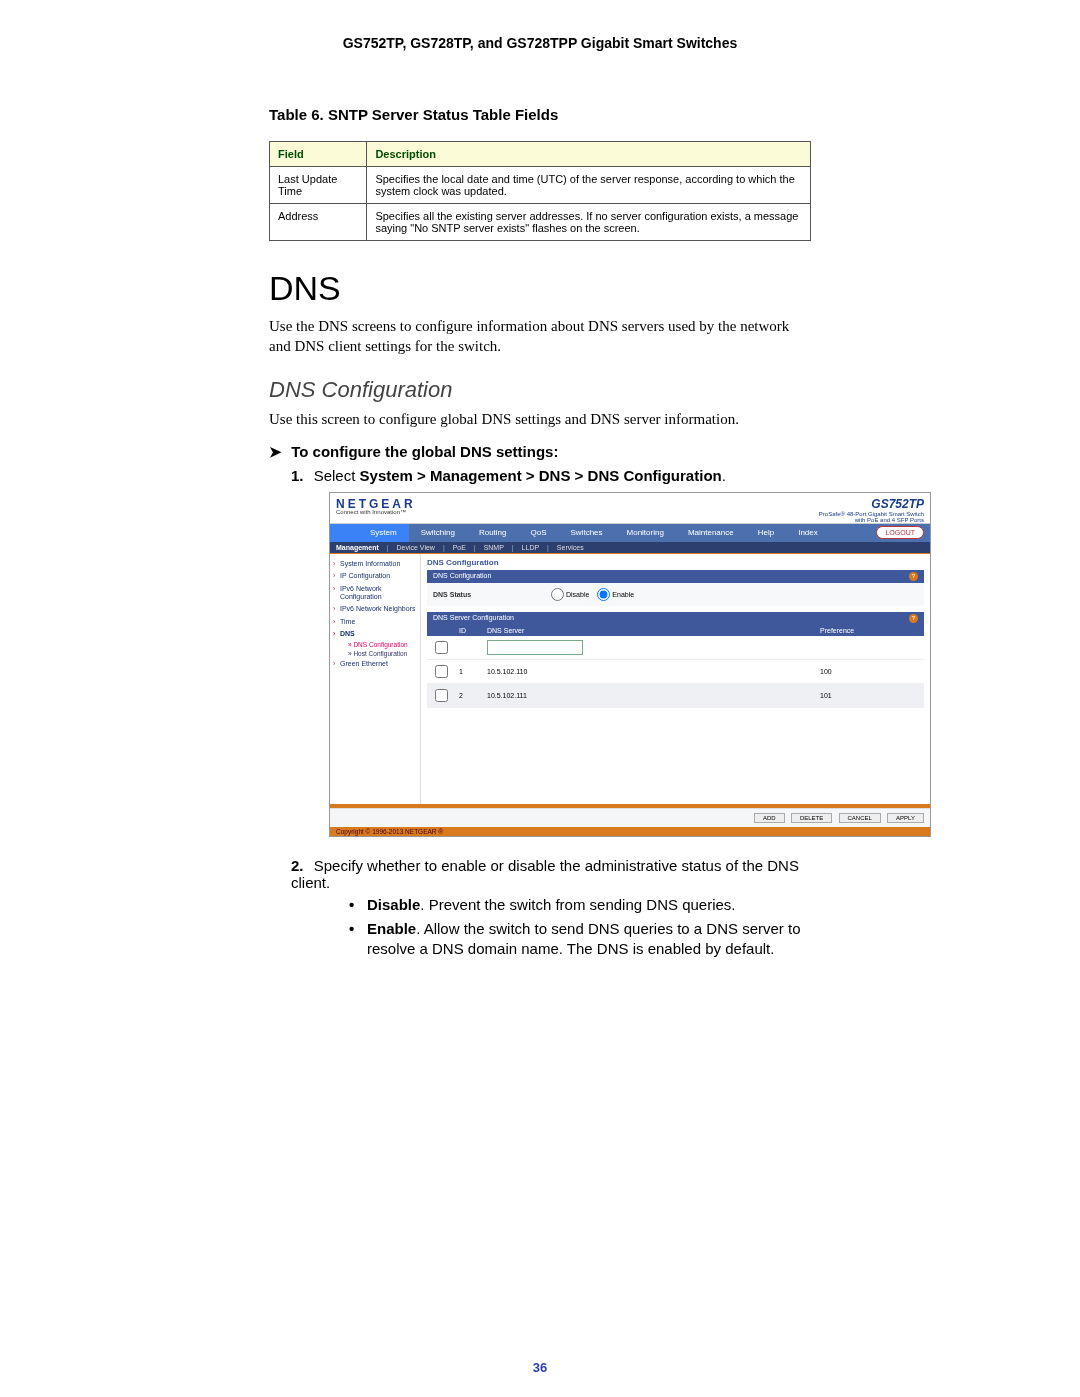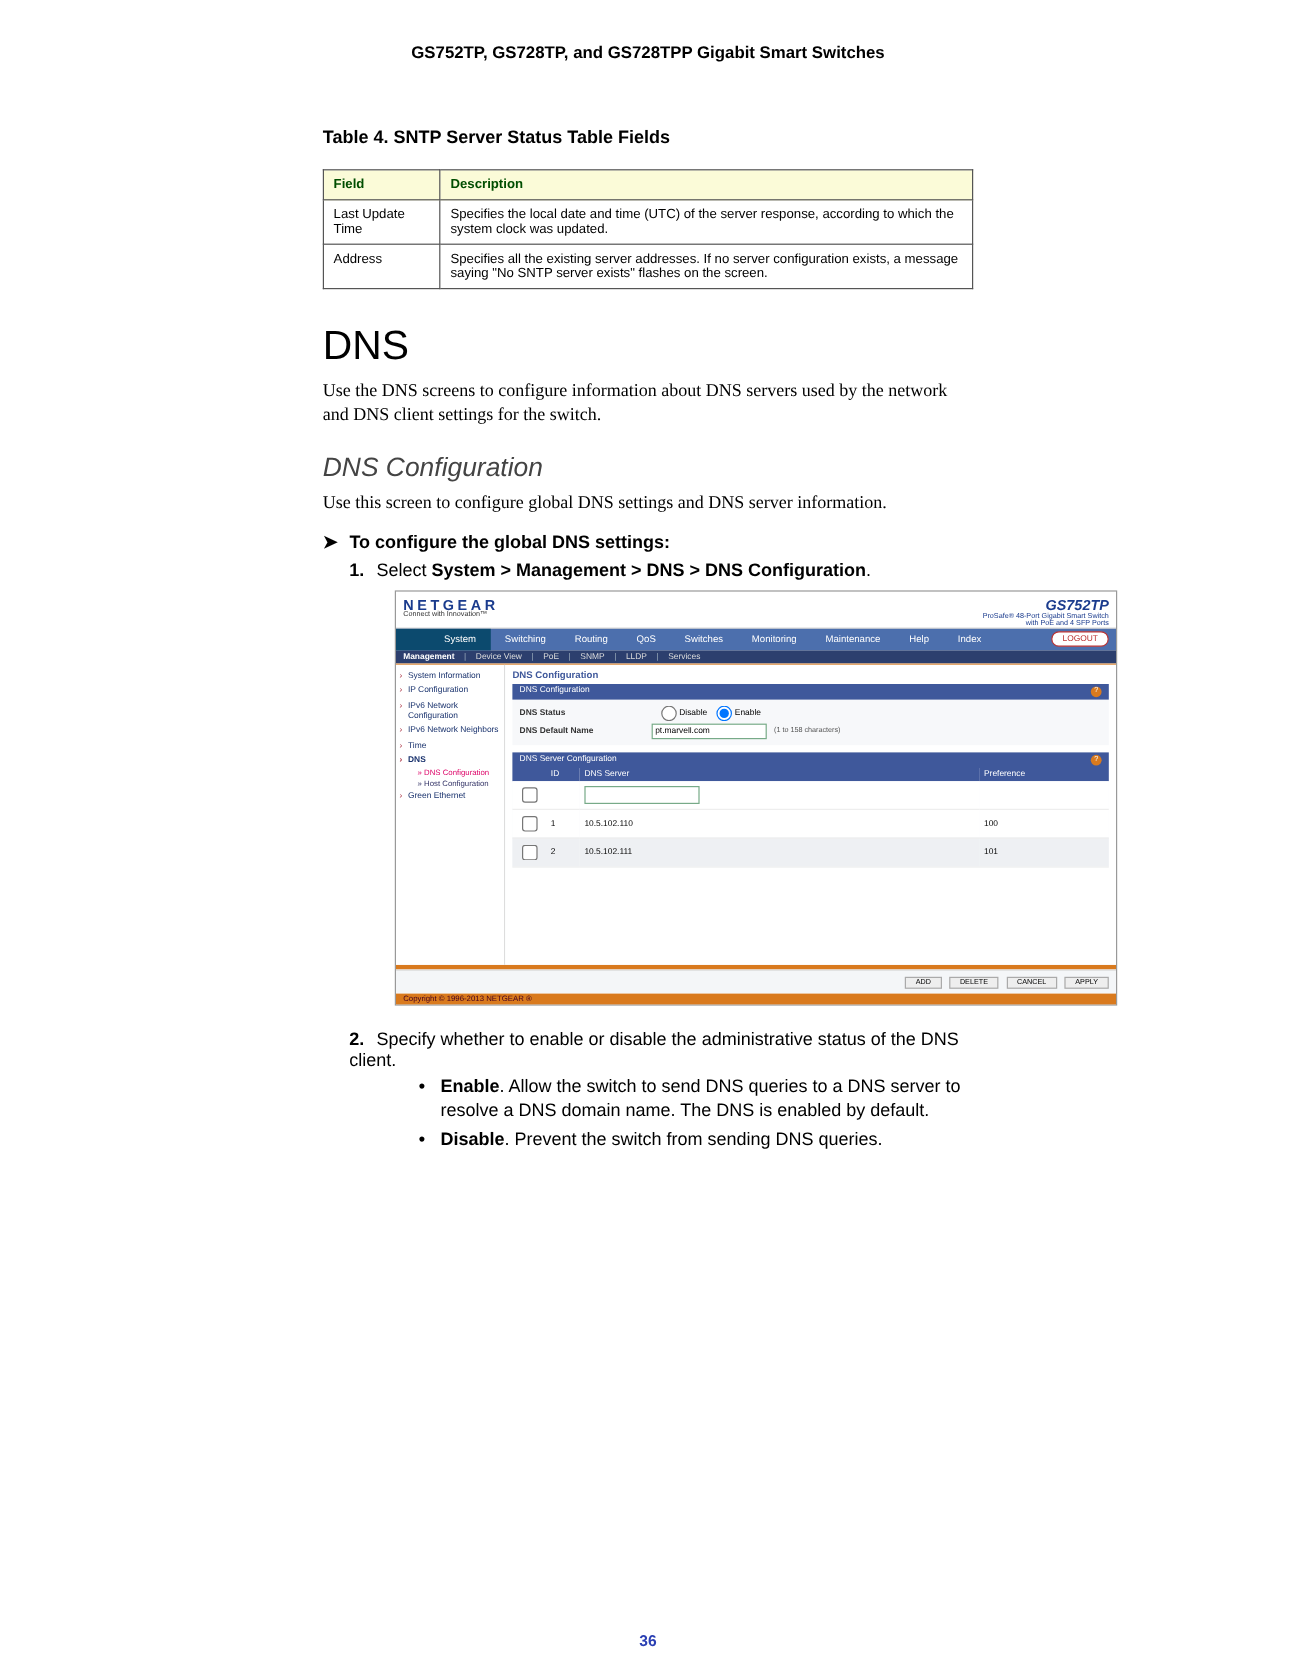--- a/index.html
+++ b/index.html
@@ -132,21 +132,21 @@
     background: #4c6fad;
     height: 18px;
   }
   .tab-row .tab {
     padding: 4px 12px 0 12px;
     color: #fff;
     font-size: 8px;
     cursor: pointer;
   }
   .tab-row .tab.active {
-    background: #0c4a6e;
+    background: #3b82f6;
     color: #fff;
     padding-left: 40px;
   }
   .tab-row .spacer { flex: 1; }
   .tab-row .logout {
     align-self: center;
     margin-right: 6px;
     background:#fff; border:1px solid #b33;
     color:#b33; font-size:7px; padding:0 8px; border-radius:7px;
     height:11px; line-height:11px;
@@ -230,21 +230,21 @@
   }
   .copyright-bar { background:#d97a1e; color:#402; font-size:6.5px; padding:1px 6px;}
 </style>
 </head>
 <body>
 
 <div class="page">
 
   <div class="doc-title">GS752TP, GS728TP, and GS728TPP Gigabit Smart Switches</div>
 
-  <div class="table-caption">Table 4.  SNTP Server Status Table Fields</div>
+  <div class="table-caption">Table 6.  SNTP Server Status Table Fields</div>
 
   <table class="sntp">
     <tbody>
         <tr>
       <th>Field</th>
       <th>Description</th>
     </tr>
     <tr>
       <td>Last Update Time</td>
       <td>Specifies the local date and time (UTC) of the server response, according to which the system clock was updated.</td>
@@ -333,25 +333,20 @@
                 <span class="help">?</span>
               </div>
               <div class="pbody">
                 <div class="formrow">
                   <span class="lab">DNS Status</span>
                   <input type="radio" class="radio" style="">
                   <span>Disable</span>
                   <input type="radio" class="radio" checked="" style="">
                   <span>Enable</span>
                 </div>
-                <div class="formrow">
-                  <span class="lab">DNS Default Name</span>
-                  <input type="text" value="pt.marvell.com" style="">
-                  <span class="hint">(1 to 158 characters)</span>
-                </div>
               </div>
             </div>
 
             <div class="panel">
               <div class="phead">
                 <span>DNS Server Configuration</span>
                 <span class="help">?</span>
               </div>
               <table class="srv-table">
                 <tbody>
@@ -394,23 +389,23 @@
         <div class="copyright-bar">Copyright © 1996-2013 NETGEAR ®</div>
       </div>
 
     </li>
 
     <li>
       <span class="num">2.</span>
       <span>Specify whether to enable or disable the administrative status of the DNS client.</span>
       <ul class="bullets">
         <li>
-          <b>Enable</b><span>. Allow the switch to send DNS queries to a DNS server to resolve a DNS domain name. The DNS is enabled by default.</span>
+          <b>Disable</b><span>. Prevent the switch from sending DNS queries.</span>
         </li>
         <li>
-          <b>Disable</b><span>. Prevent the switch from sending DNS queries.</span>
+          <b>Enable</b><span>. Allow the switch to send DNS queries to a DNS server to resolve a DNS domain name. The DNS is enabled by default.</span>
         </li>
       </ul>
     </li>
   </ol>
 
   <div class="page-number">36</div>
 </div>
 
 </body></html>

